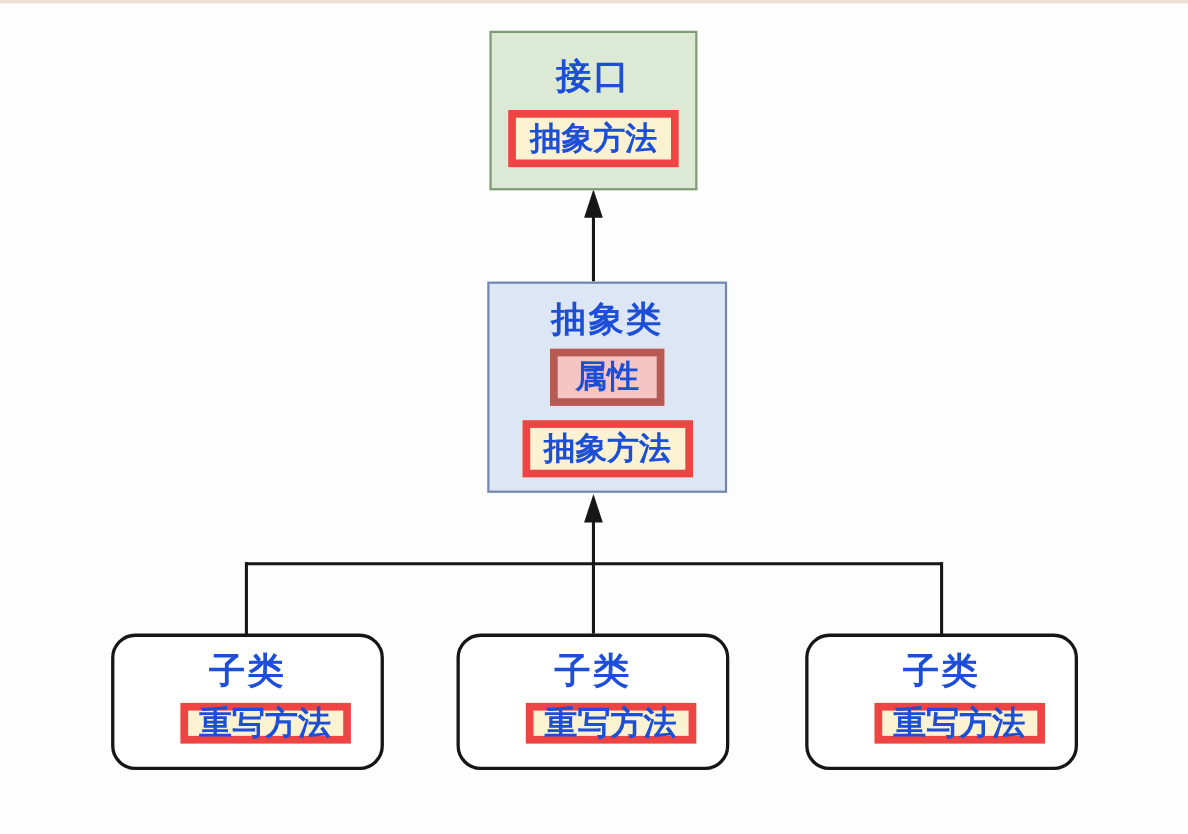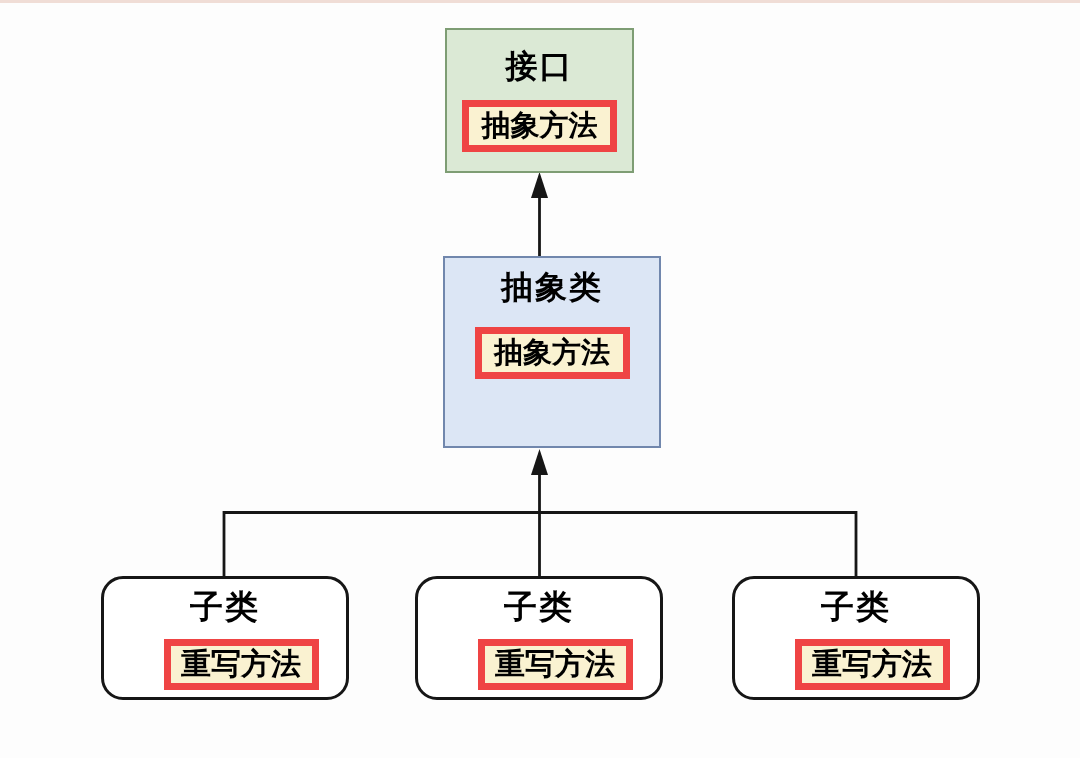--- a/index.html
+++ b/index.html
@@ -6,22 +6,22 @@
     margin: 0;
     padding: 0;
     background: #ffffff;
   }
   #canvas {
     position: relative;
     width: 1080px;
     height: 758px;
     background: #fdfdfd;
     overflow: hidden;
-    font-family: Liberation Mono, monospace;
-    color: #000000;
+    font-family: Liberation Sans, sans-serif;
+    color: #1d4ed8;
   }
   #top-strip {
     position: absolute;
     left: 0; top: 0;
     width: 100%; height: 3px;
     background: #f0ddd6;
   }
   .node {
     position: absolute;
     box-sizing: border-box;
@@ -81,21 +81,21 @@
   .subclass-node {
     top: 576px;
     width: 248px; height: 124px;
     background: #ffffff;
     border: 3px solid #161616;
     border-radius: 22px;
     padding-top: 5px;
     align-items: center;
   }
   .subclass-node .node-title { font-size: 33px; line-height: 51px; }
-  .subclass-node .chip { margin-top: 4px; width: 155px; height: 51px; font-size: 30px; margin-left: 32px; }
+  .subclass-node .chip { margin-top: 4px; width: 155px; height: 37px; font-size: 30px; margin-left: 32px; }
   #subclass-1 { left: 101px; }
   #subclass-2 { left: 415px; }
   #subclass-3 { left: 732px; }
 
   #connector-svg {
     position: absolute;
     left: 0; top: 0;
     width: 1080px; height: 758px;
     pointer-events: none;
   }
@@ -122,20 +122,21 @@
     </g>
   </svg>
 
   <div class="node" id="interface-node">
     <div class="node-title">接口</div>
     <div class="chip">抽象方法</div>
   </div>
 
   <div class="node" id="abstract-node">
     <div class="node-title">抽象类</div>
+    <div class="chip attr-chip">属性</div>
     <div class="chip method-chip">抽象方法</div>
   </div>
 
   <div class="node subclass-node" id="subclass-1">
     <div class="node-title">子类</div>
     <div class="chip">重写方法</div>
   </div>
 
   <div class="node subclass-node" id="subclass-2">
     <div class="node-title">子类</div>

